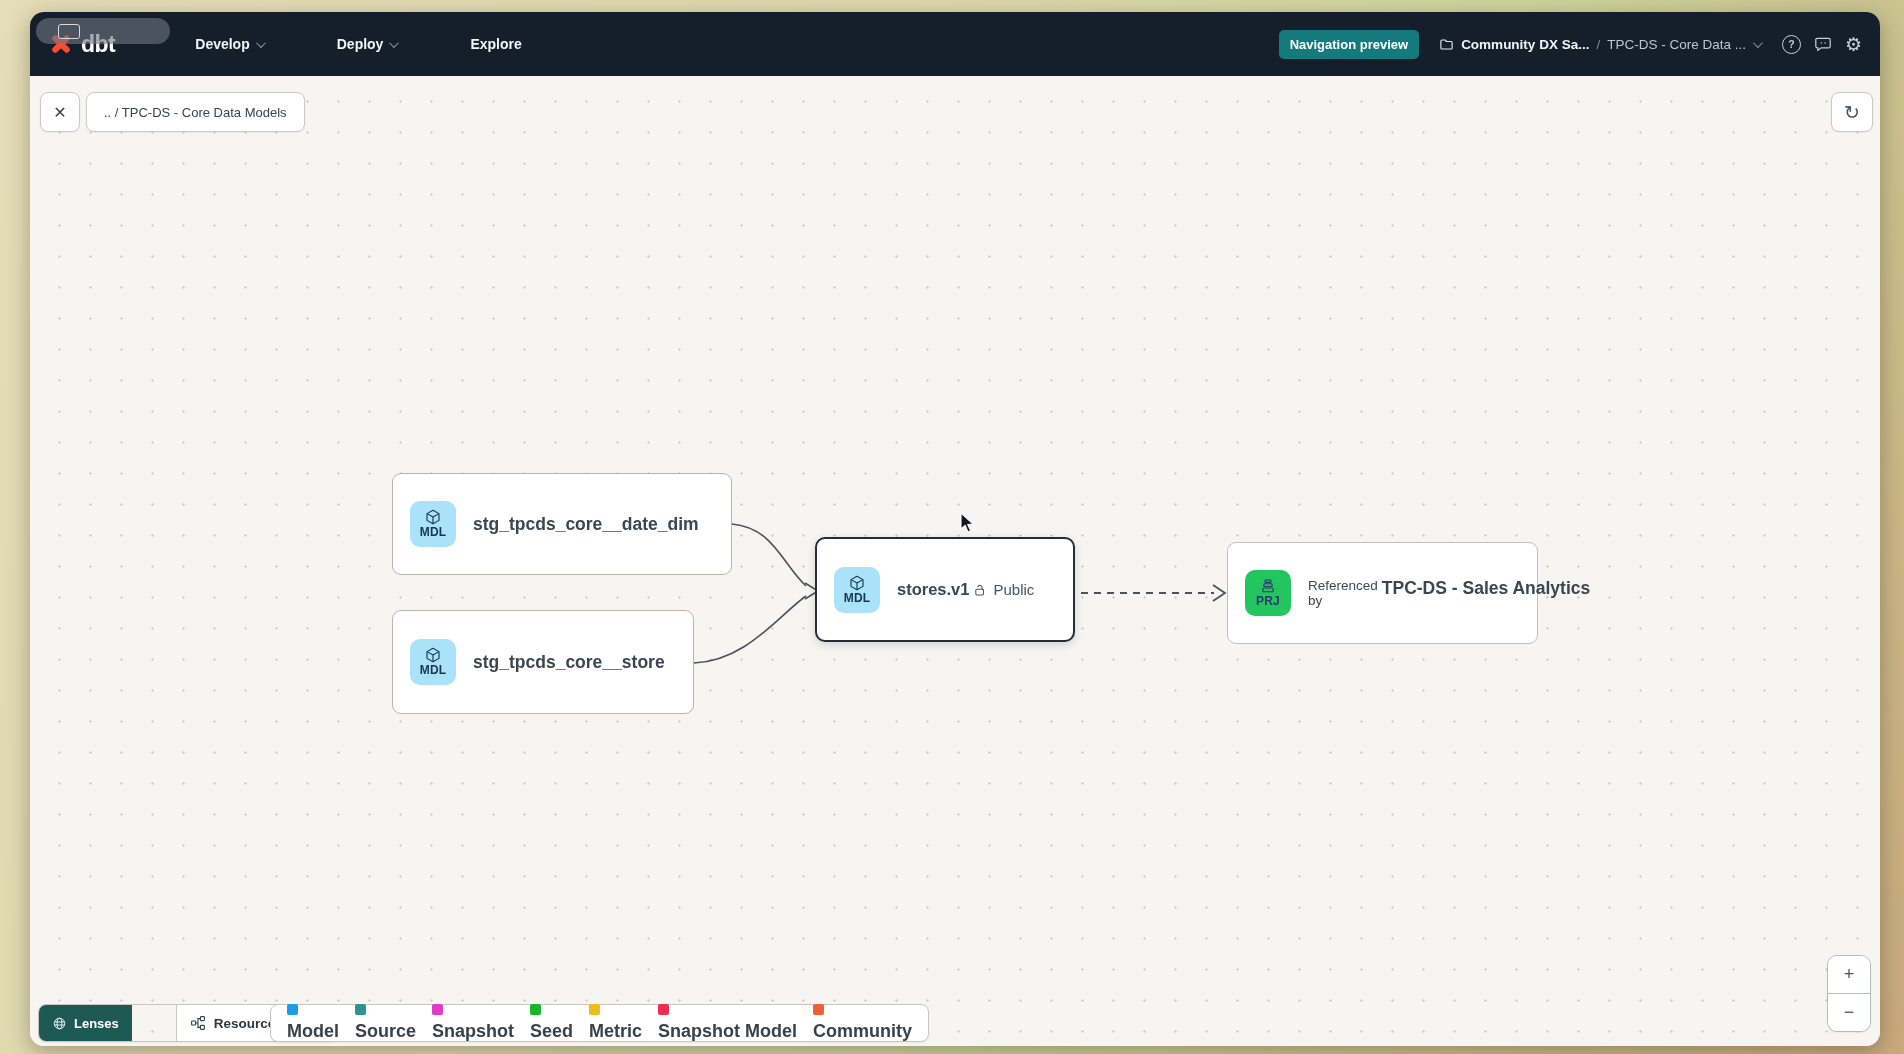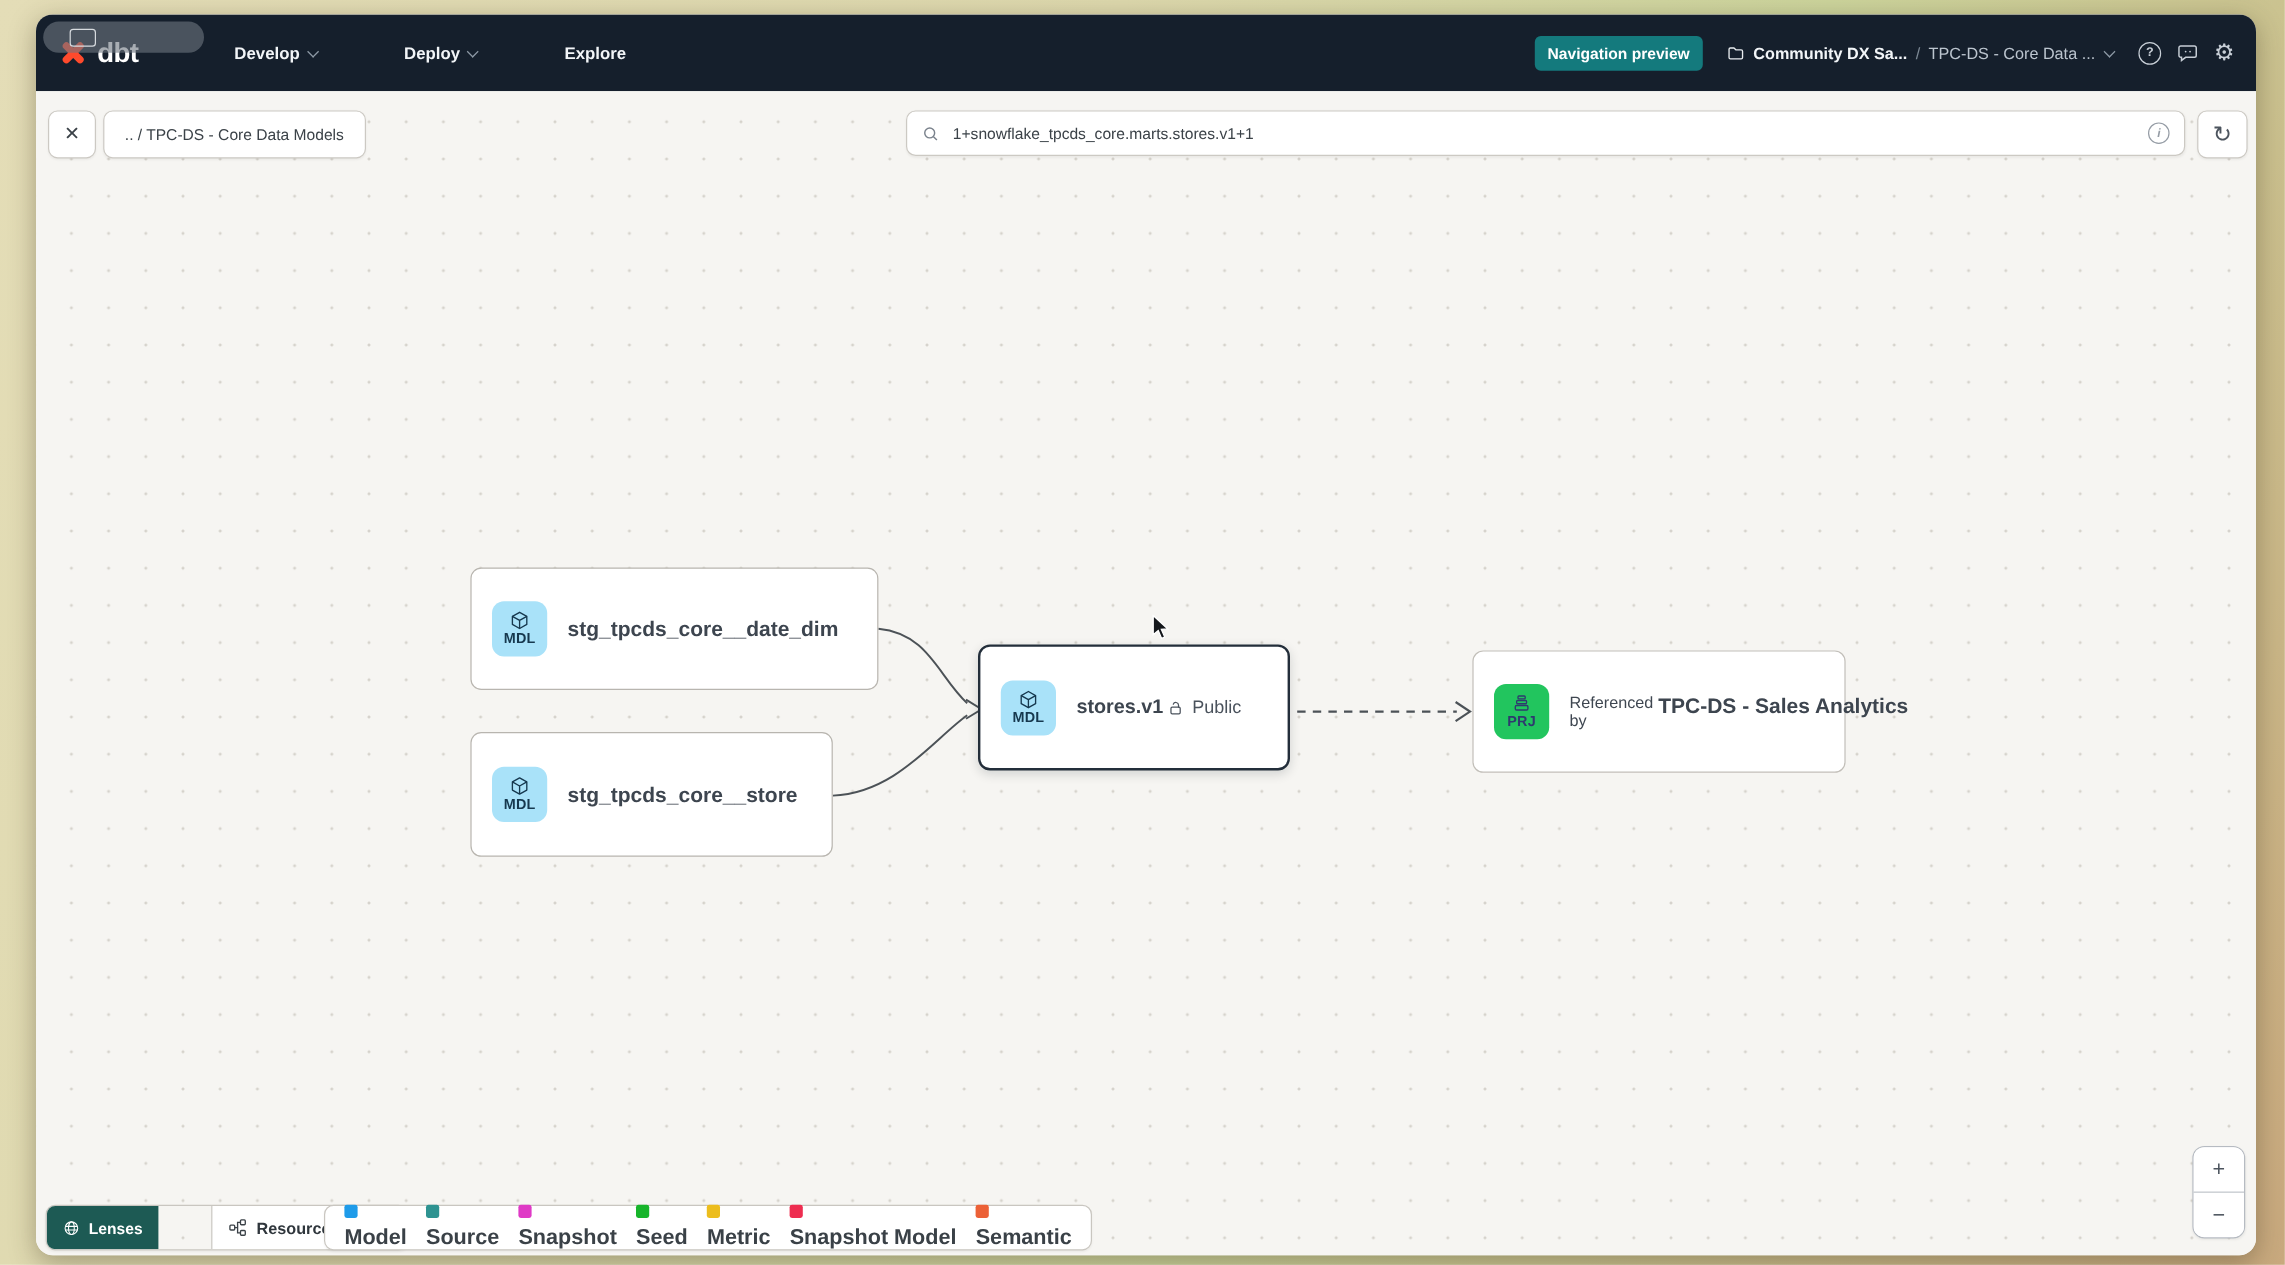--- a/index.html
+++ b/index.html
@@ -163,28 +163,20 @@
       <path d="M664 587 C716 585, 748 540, 776 520" fill="none" stroke="#4c5257" stroke-width="1.6"></path>
       <polyline points="775,507 788,515 775,523" fill="none" stroke="#4c5257" stroke-width="1.6"></polyline>
       <path d="M1051 517 L1184 517" fill="none" stroke="#4c5257" stroke-width="1.8" stroke-dasharray="7 6"></path>
       <polyline points="1183,509 1195,517 1183,525" fill="none" stroke="#4c5257" stroke-width="1.8"></polyline>
     </svg>
 
     <div class="btn btn-close">
       <span>✕</span>
     </div>
     <div class="chip">.. / TPC-DS - Core Data Models</div>
-    <div class="search">
-      <svg viewBox="0 0 20 20" width="15" height="15" fill="none" stroke="#7a828c" stroke-width="1.6">
-        <circle cx="9" cy="9" r="5.5"></circle>
-          <path d="M13.2 13.2 L17 17"></path>
-      </svg>
-      <input readonly="" value="1+snowflake_tpcds_core.marts.stores.v1+1" style="">
-      <span class="info-circ">i</span>
-    </div>
     <div class="btn btn-refresh">
       <span>↻</span>
     </div>
 
     <div class="node node-a">
       <span class="badge badge-mdl">
         <svg viewBox="0 0 24 24" width="18" height="18" fill="none" stroke="#16384e" stroke-width="1.5" stroke-linejoin="round">
           <path d="M12 3 L20 7.5 V16.5 L12 21 L4 16.5 V7.5 Z"></path>
             <path d="M4 7.5 L12 12 L20 7.5 M12 12 V21"></path>
         </svg>
@@ -284,21 +276,21 @@
       <span class="legend-item">
           <i class="dot" style="background: rgb(236, 189, 29);"></i>
           <span>Metric</span>
         </span>
       <span class="legend-item">
           <i class="dot" style="background: rgb(238, 45, 80);"></i>
           <span>Snapshot Model</span>
         </span>
       <span class="legend-item">
           <i class="dot" style="background: rgb(236, 97, 55);"></i>
-          <span>Semantic</span>
+          <span>Community</span>
         </span>
     </div>
 
     <div class="zoomctl">
       <button>+</button>
       <div class="zdiv"></div>
       <button>−</button>
     </div>
 
   </div>

